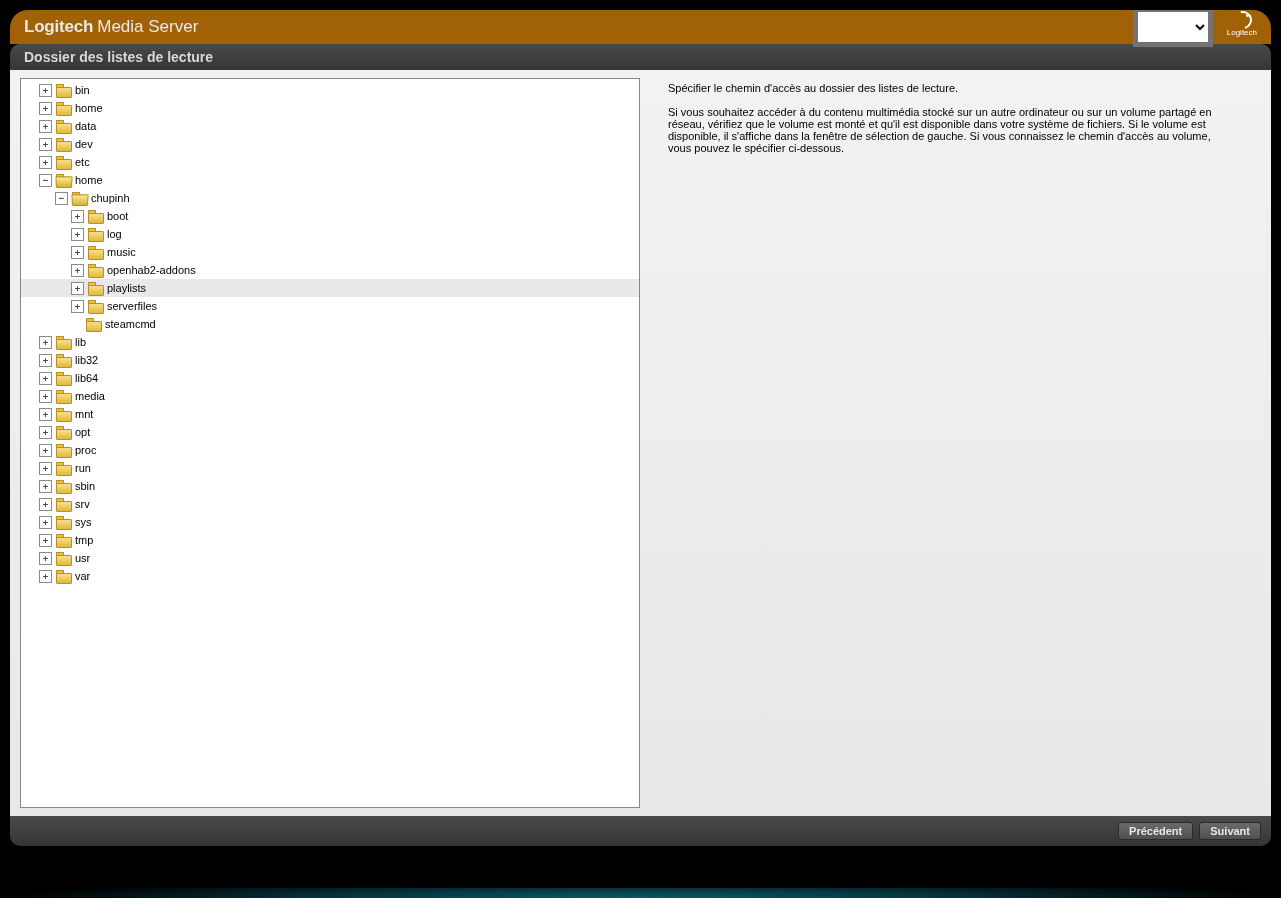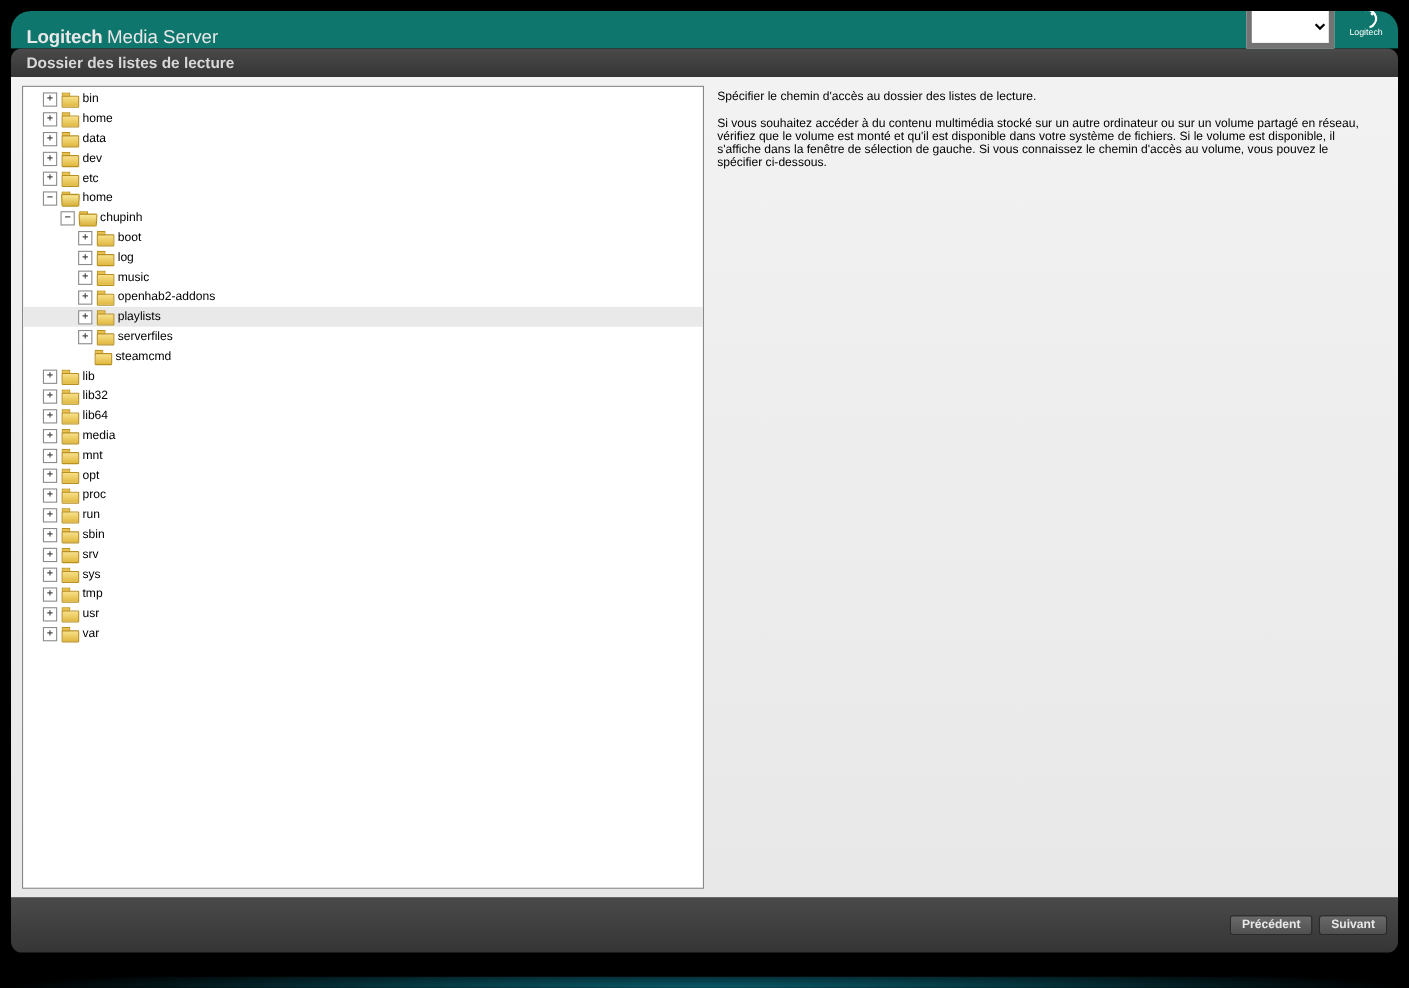--- a/index.html
+++ b/index.html
@@ -1,34 +1,34 @@
 <!DOCTYPE html>
 <html><head>
 <meta charset="utf-8">
 <style>
 html,body{margin:0;padding:0;width:1281px;height:898px;font-family:Arial,Helvetica,sans-serif;background:#000;overflow:hidden}
 .outer{width:1261px;height:878px;margin:10px;background:#000;border-radius:18px;position:relative;overflow:hidden}
-.header{height:34px;background:#0f766e;display:flex;align-items:flex-end;padding:0 14px}
+.header{height:34px;background:#a16207;display:flex;align-items:center;padding:0 14px}
 .brand-bold{color:#e8e8e8;font-size:17px;font-weight:bold;letter-spacing:-0.2px}
 .brand-light{color:#e8e8e8;font-size:17px;font-weight:300;margin-left:4px}
 .header-right{margin-left:auto;display:flex;align-items:center;gap:14px}
 .lang-select{background:#fff;border:5px solid #737373;font-size:11px;padding:15px 2px;width:80px;height:18px;font-family:Arial}
 .logi-logo{color:#fff;text-align:center;font-size:8px;line-height:1;margin-top:-6px}
 .logi-swirl{width:20px;height:16px;position:relative;margin:0 auto 2px}
 .logi-swirl::before{content:"";position:absolute;width:14px;height:14px;border:2px solid #fff;border-radius:50%;border-right-color:transparent;border-top-color:transparent;transform:rotate(210deg);left:2px;top:0}
 .logi-dot{position:absolute;width:3px;height:3px;background:#fff;border-radius:50%;left:14px;top:3px}
 .titlebar{height:26px;background:linear-gradient(#4a4a4a,#353535);border-top-left-radius:10px;border-top-right-radius:10px;display:flex;align-items:center;padding:0 14px}
 .titlebar-text{color:#d8d8d8;font-size:14px;font-weight:bold}
 .body-area{background:linear-gradient(#f2f2f2,#e8e8e8);height:746px;display:flex;padding:8px 10px;box-sizing:border-box}
 .left-panel{width:620px;display:flex;flex-direction:column}
 .tree-box{border:1px solid #888;background:#fff;flex:1;overflow:auto;font-size:11px;line-height:18px;padding:2px 0}
 .path-input{border:1px solid #888;background:#fff;height:16px;font-size:11px;padding:0 2px;font-family:Arial;width:100%;box-sizing:border-box;margin-top:-1px}
 .right-panel{flex:1;padding:4px 12px;font-size:11px;color:#000}
-.right-panel p{margin:0 0 12px}
-.footer{height:30px;background:linear-gradient(#4a4a4a,#353535);border-bottom-left-radius:10px;border-bottom-right-radius:10px;display:flex;align-items:center;justify-content:flex-end;padding:10px 10px;gap:6px}
+.right-panel p{margin:0 16px 12px}
+.footer{height:30px;background:linear-gradient(#4a4a4a,#353535);border-bottom-left-radius:10px;border-bottom-right-radius:10px;display:flex;align-items:center;justify-content:flex-end;padding:0 10px;gap:6px}
 .btn{background:linear-gradient(#6a6a6a,#505050);color:#e8e8e8;border:1px solid #2a2a2a;border-radius:3px;font-size:11px;font-weight:bold;padding:2px 10px;cursor:pointer}
 .tree-row{display:flex;align-items:center;height:18px;white-space:nowrap;cursor:pointer}
 .tree-row.selected{background:#e9e9e9}
 .indent{display:inline-block;width:16px;height:18px}
 .toggle{width:11px;height:11px;border:1px solid #8b8b8b;background:#fff;display:inline-flex;align-items:center;justify-content:center;font-size:9px;line-height:9px;color:#4a4a4a;margin:0 2px;font-family:monospace;font-weight:bold;flex-shrink:0}
 .folder{width:16px;height:13px;position:relative;margin:0 3px 0 2px;flex-shrink:0}
 .folder::before{content:"";position:absolute;left:0;top:0;width:6px;height:3px;background:#e8c050;border:1px solid #b89020;border-bottom:none;border-radius:1px 1px 0 0}
 .folder::after{content:"";position:absolute;left:0;top:3px;width:14px;height:9px;background:linear-gradient(#f8e088,#e0b840);border:1px solid #b89020;border-radius:1px}
 .folder.open::after{background:linear-gradient(#f8e898,#d8b038);transform:perspective(20px) rotateX(-8deg);transform-origin:bottom}
 .label{color:#000}

